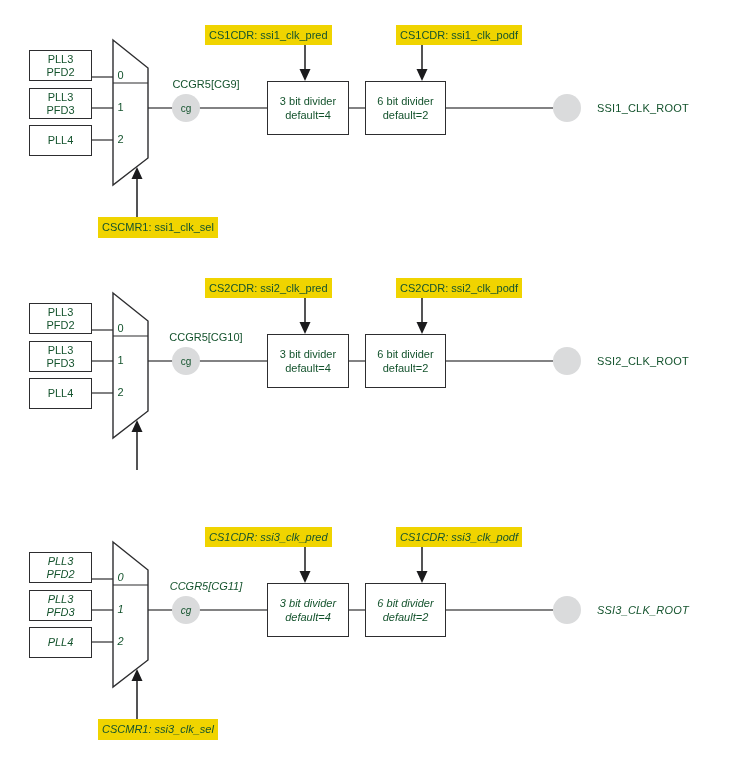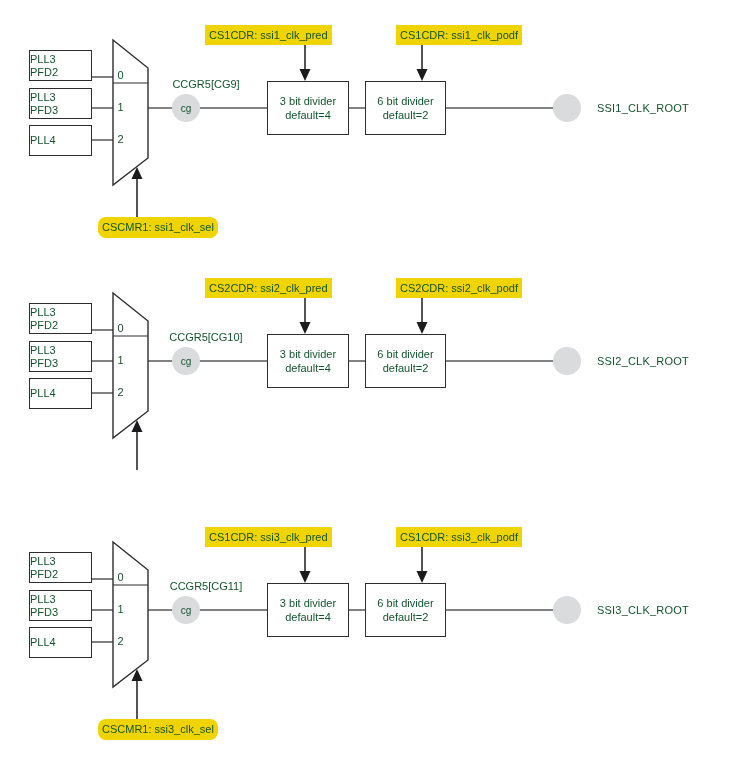--- a/index.html
+++ b/index.html
@@ -2,26 +2,26 @@
 <html><head>
 <meta charset="utf-8">
 <style>
   html,body{margin:0;padding:0;background:#ffffff;}
   .canvas{
     position:relative;width:729px;height:770px;background:#ffffff;
     font-family:"Liberation Sans","DejaVu Sans",sans-serif;color:#14532d;
     overflow:hidden;
   }
   .block{position:absolute;left:0;width:729px;height:252px;}
-  .b0{top:0;}.b1{top:253px;}.b2{top:502px;}
+  .b0{top:0;}.b1{top:253px;}.b2{top:502px;font-style:italic;}
   .wires{position:absolute;left:0;top:0;}
   .ibox{
     position:absolute;left:29px;width:63px;height:31px;
     border:1.4px solid #2d2d2f;background:#fff;box-sizing:border-box;
-    display:flex;flex-direction:column;justify-content:center;
+    display:flex;flex-direction:column;align-items:center;justify-content:center;
     font-size:11px;line-height:13px;
   }
   .ibox1{top:50px;}.ibox2{top:88px;}.ibox3{top:125px;}
   .digit{position:absolute;left:112px;width:17px;text-align:center;font-size:11px;line-height:13px;}
   .d0{top:69px;}.d1{top:101px;}.d2{top:133px;}
   .gatereg{position:absolute;left:158px;top:78px;width:96px;text-align:center;font-size:11px;line-height:13px;}
   .node{
     position:absolute;top:94px;width:28px;height:28px;border-radius:50%;
     background:#dadbdc;display:flex;align-items:center;justify-content:center;
     font-size:10px;
@@ -34,21 +34,21 @@
   }
   .dbox1{left:267px;width:82px;}
   .dbox2{left:365px;width:81px;}
   .root{position:absolute;left:597px;top:102px;font-size:11px;letter-spacing:0.2px;white-space:nowrap;}
   .hl{
     position:absolute;background:#f0d400;height:20px;line-height:20px;
     padding:0 4px;font-size:11px;white-space:nowrap;
   }
   .pred{left:205px;top:25px;}
   .podf{left:396px;top:25px;}
-  .sel{left:98px;top:217px;height:21px;line-height:21px;border-radius:8px;}
+  .sel{left:98px;top:217px;height:21px;line-height:21px;}
 </style>
 </head>
 <body>
 
 <div class="canvas">
 
   <div class="block b0">
     <svg class="wires" width="729" height="252" viewBox="0 0 729 252">
       <g stroke="#58585A" stroke-width="1.4" fill="none">
         <path d="M92 77 H113 M92 108 H113 M92 140 H113"></path>

